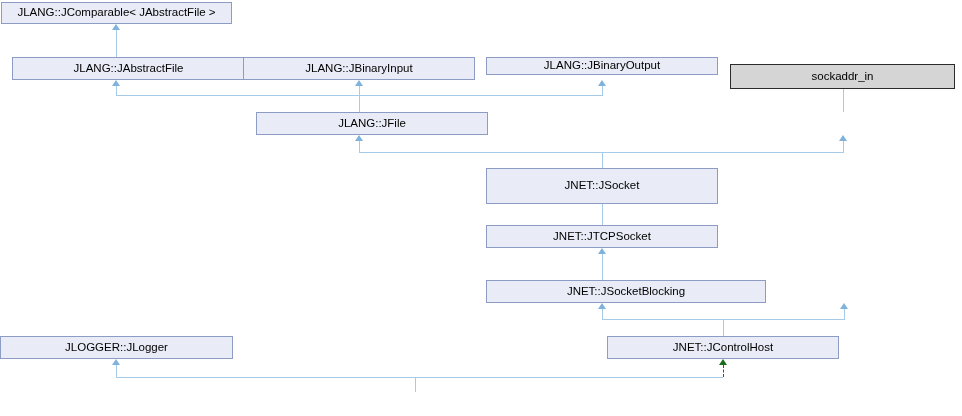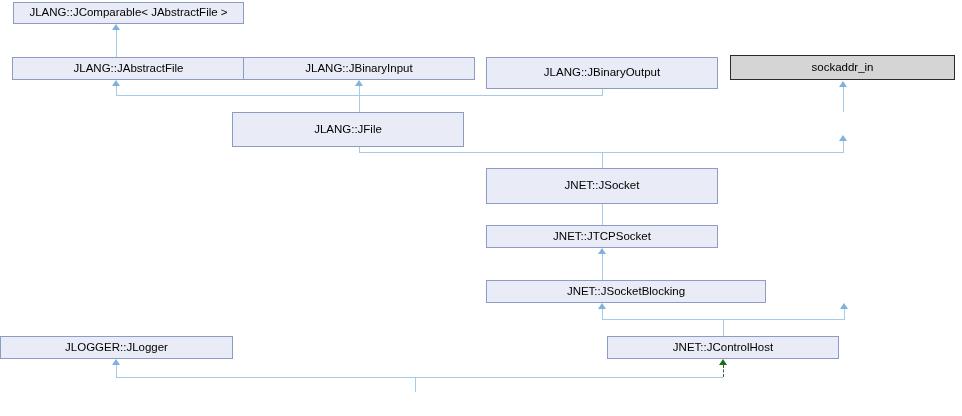--- a/index.html
+++ b/index.html
@@ -23,26 +23,26 @@
 
   .vline { position:absolute; width:1px; background:var(--edge,#A5CBE8); }
   .hline { position:absolute; height:1px; background:var(--edge,#A5CBE8); }
   .arrow { position:absolute; width:0; height:0;
            border-left:4px solid transparent; border-right:4px solid transparent;
            border-bottom:6px solid var(--arrowhead,#7FB2DC); }
   .vline.prot { background:none; border-left:1px dashed var(--protected-edge,#1B6B1B); }
   .arrow.prot { border-bottom-color:var(--protected-edge,#1B6B1B); }
 
   
-  #n-comparable        { left:1px;   top:2px;   width:231px; height:22px;margin-left:12px; }
+  #n-comparable        { left:1px;   top:2px;   width:231px; height:22px; }
   #n-abstractfile      { left:12px;   top:57px;  width:233px; height:23px; }
   #n-binaryinput       { left:243px; top:57px;  width:232px; height:23px; }
-  #n-binaryoutput      { left:486px; top:57px;  width:232px; height:32px; }
-  #n-sockaddr          { left:730px; top:55px;  width:225px; height:25px; }
-  #n-file              { left:232px; top:112px; width:232px; height:35px; }
+  #n-binaryoutput      { left:486px; top:57px;  width:232px; height:18px; }
+  #n-sockaddr          { left:730px; top:64px;  width:225px; height:25px; }
+  #n-file              { left:256px; top:112px; width:232px; height:23px; }
   #n-socketaddress     { left:730px; top:112px; width:225px; height:23px; }
   #n-socket            { left:486px; top:168px; width:232px; height:36px; }
   #n-tcpsocket         { left:486px; top:225px; width:232px; height:23px; }
   #n-socketblocking    { left:486px; top:280px; width:280px; height:23px; }
   #n-throw             { left:729px; top:280px; width:229px; height:23px; }
   #n-logger            { left:0px;   top:336px; width:233px; height:23px; }
   #n-controlhost       { left:607px; top:336px; width:232px; height:23px; }
   #n-controlhostlogger { left:303px; top:392px; width:234px; height:23px; }
 
   

